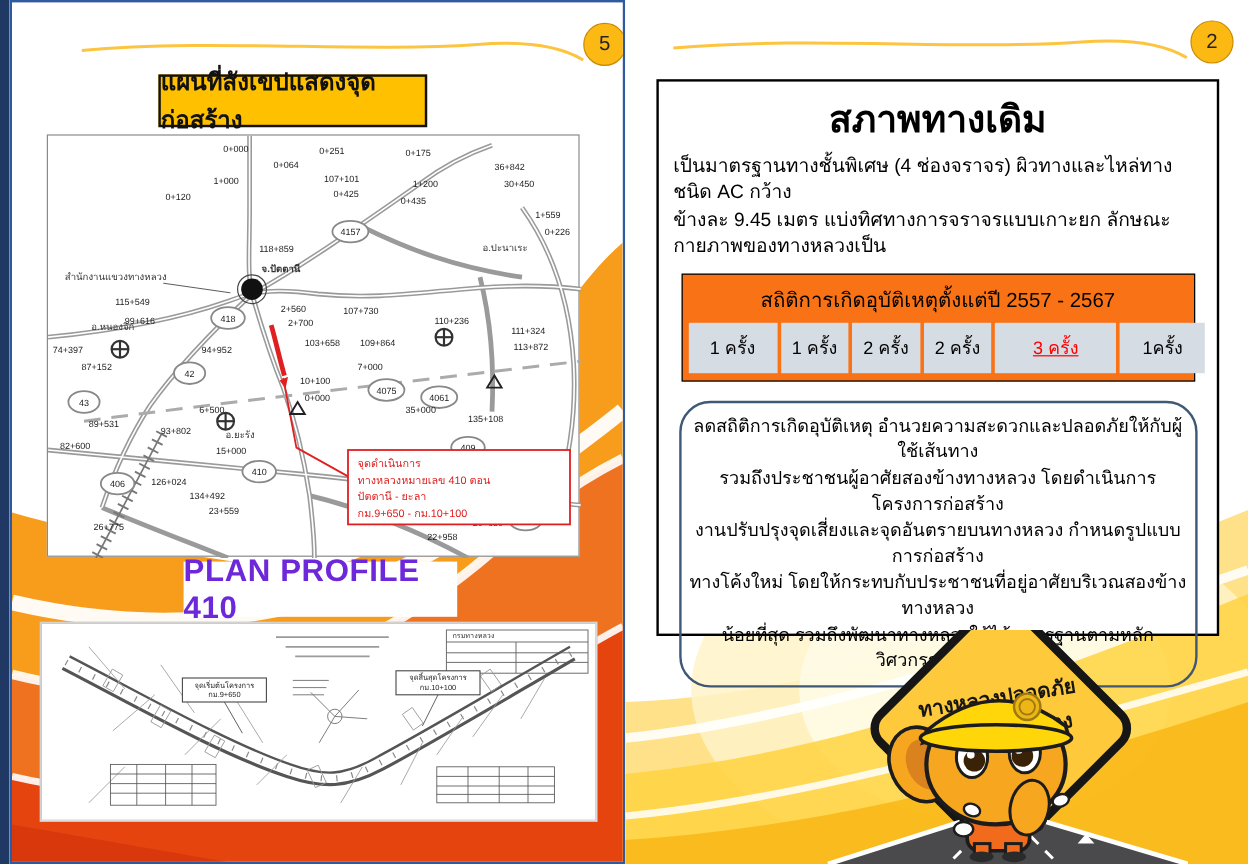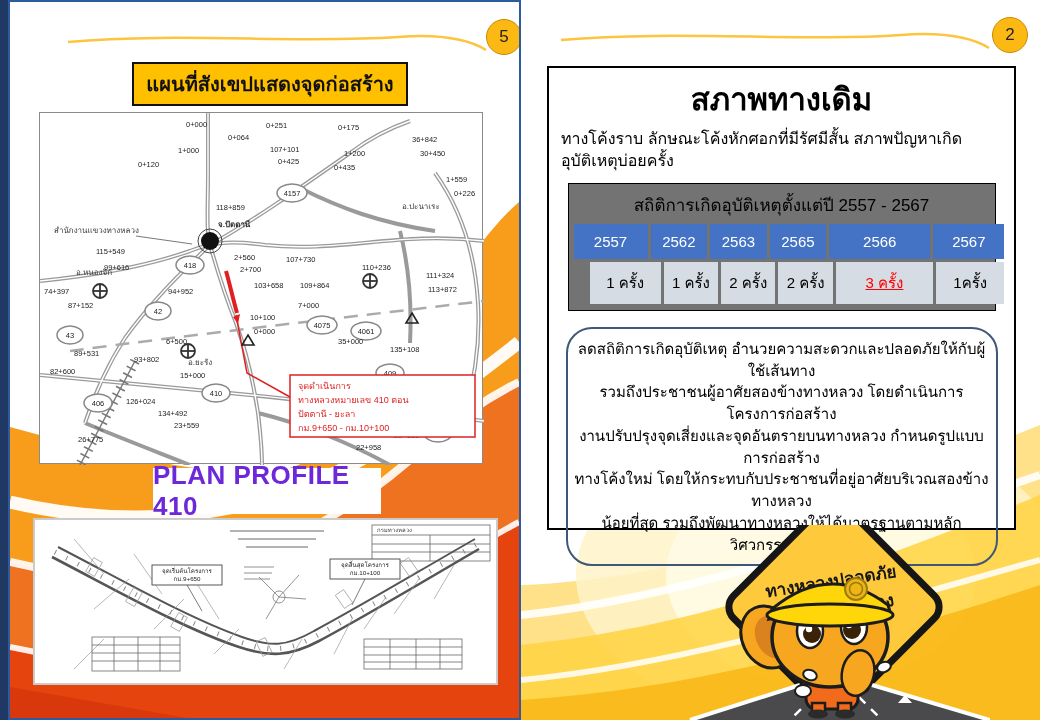--- a/index.html
+++ b/index.html
@@ -7,37 +7,37 @@
          font-family:"Liberation Sans","DejaVu Sans",sans-serif;}
   .navy-strip{position:absolute;left:0;top:0;width:8px;height:720px;background:#1f3864;}
   .slide{position:absolute;top:0;height:720px;background:#fff;overflow:hidden;}
   .slide-left{left:8px;width:513px;border:2px solid #2e5b9f;box-sizing:border-box;}
   .slide-right{left:521px;width:519px;}
   .waves{position:absolute;display:block;}
   .topline{position:absolute;display:block;}
   .badge{position:absolute;width:36px;height:36px;border-radius:50%;background:#fdb913;
          border:1.5px solid #c98a00;display:flex;align-items:center;justify-content:center;
          font-size:17px;color:#222;box-sizing:border-box;}
-  .title-box{position:absolute;left:122px;top:60px;width:276px;height:44px;background:#ffc000;
+  .title-box{position:absolute;left:122px;top:60px;width:224px;height:44px;background:#ffc000;
              border:2px solid #111;box-sizing:border-box;display:flex;align-items:center;
              justify-content:center;font-size:20px;font-weight:bold;color:#111;}
   .map-panel{position:absolute;left:29px;top:110px;width:444px;height:352px;background:#fff;
              border:1px solid #8a8a8a;box-sizing:border-box;}
   .caption-box{position:absolute;left:143px;top:466px;width:228px;height:46px;background:#fff;
                display:flex;align-items:center;justify-content:center;font-size:26px;
                font-weight:600;color:#6d28d9;letter-spacing:.5px;}
   .plan-sheet{position:absolute;left:24px;top:517px;width:463px;height:165px;background:#fff;
               box-shadow:0 0 0 1px #c9c9c9;}
   .content-box{position:absolute;left:26px;top:66px;width:469px;height:464px;background:#fff;
                border:2px solid #000;box-sizing:border-box;}
   .rs-title{margin:6px 0 2px 0;text-align:center;font-size:31px;font-weight:bold;color:#000;}
   .para{margin:4px 12px 0 12px;font-size:16px;line-height:1.4;color:#000;}
   .para .ln.indent{text-indent:36px;}
   .tbl{width:428px;margin:10px auto 0 auto;border:1.5px solid #000;box-sizing:border-box;
-       background:#737373;padding:4px 5px 6px 5px;}
+       background:#f97316;padding:4px 5px 6px 5px;}
   .tbl-title{text-align:center;font-size:17px;color:#000;padding:3px 0 6px 0;}
   .tbl-grid{display:grid;grid-template-columns:17.8% 13.6% 13.6% 13.6% 24.3% 17.1%;gap:3px;}
   .tbl-grid + .tbl-grid{margin-top:3px;margin-left:16px;}
   .th{background:#4472c4;color:#fff;text-align:center;font-size:15px;padding:9px 0;}
   .td{background:#d6dce4;color:#000;text-align:center;font-size:15px;padding:9px 0;}
   .td.red{color:#ff0000;text-decoration:underline;}
   .conclusion{width:432px;margin:16px auto 0 auto;border:2px solid #3f5877;border-radius:26px;
               box-sizing:border-box;padding:9px 6px;font-size:15px;line-height:1.45;color:#000;
               text-align:center;}
   .mascot-svg{position:absolute;left:139px;top:525px;width:330px;height:195px;}
@@ -321,33 +321,26 @@
       <path d="M0,16 C115,6 240,18 340,11 C380,8 408,12 428,24" fill="none" stroke="#fdc43f" stroke-width="2.5"></path>
     </svg>
     <div class="badge" style="left:471px;top:17px">
       <span>2</span>
     </div>
 
     <div class="content-box">
       <div class="rs-title">สภาพทางเดิม</div>
 
       <div class="para">
-        <div class="ln">ทางโค้งราบ  ลักษณะโค้งหักศอกที่มีรัศมีสั้น สภาพปัญหาเกิดอุบัติเหตุบ่อยครั้ง</div>
+        <div class="ln">เป็นมาตรฐานทางชั้นพิเศษ (4 ช่องจราจร) ผิวทางและไหล่ทางชนิด AC กว้าง</div>
+        <div class="ln">ข้างละ 9.45 เมตร แบ่งทิศทางการจราจรแบบเกาะยก  ลักษณะกายภาพของทางหลวงเป็น</div>
       </div>
 
       <div class="tbl">
         <div class="tbl-title">สถิติการเกิดอุบัติเหตุตั้งแต่ปี  2557 - 2567</div>
-        <div class="tbl-grid">
-          <div class="th">2557</div>
-          <div class="th">2562</div>
-          <div class="th">2563</div>
-          <div class="th">2565</div>
-          <div class="th">2566</div>
-          <div class="th">2567</div>
-        </div>
         <div class="tbl-grid">
           <div class="td">1 ครั้ง</div>
           <div class="td">1 ครั้ง</div>
           <div class="td">2 ครั้ง</div>
           <div class="td">2 ครั้ง</div>
           <div class="td red">3 ครั้ง</div>
           <div class="td">1ครั้ง</div>
         </div>
       </div>
 

